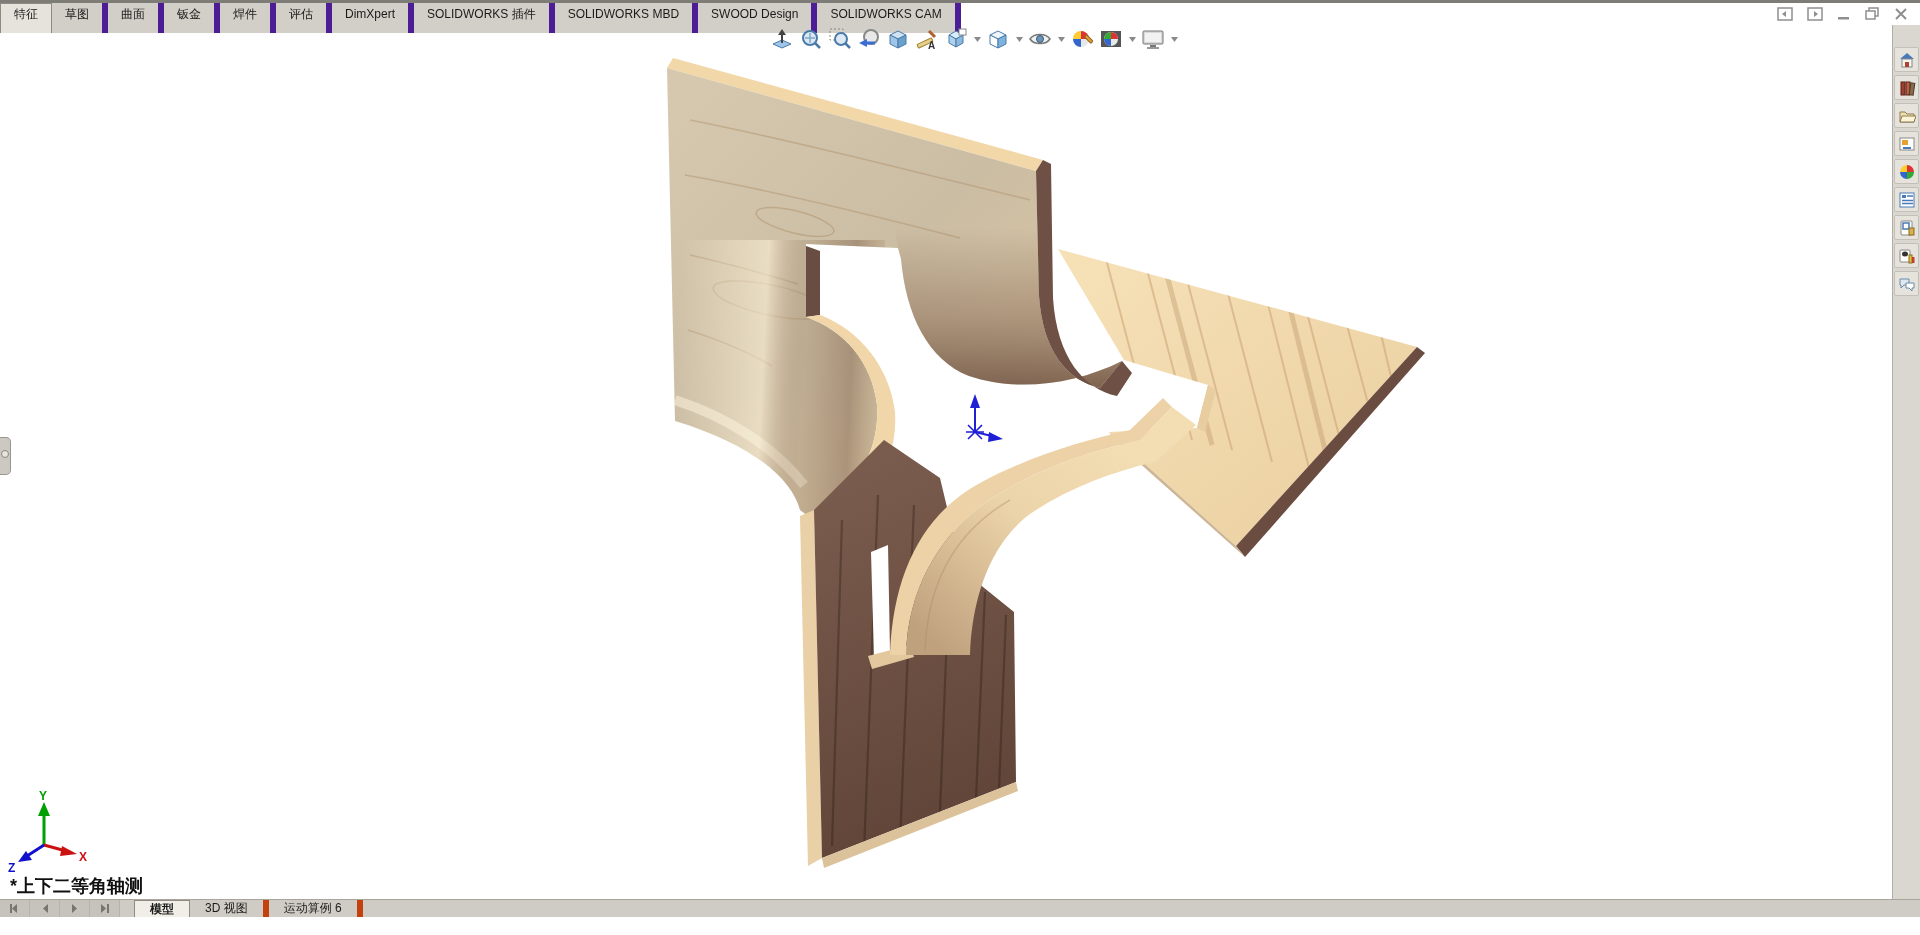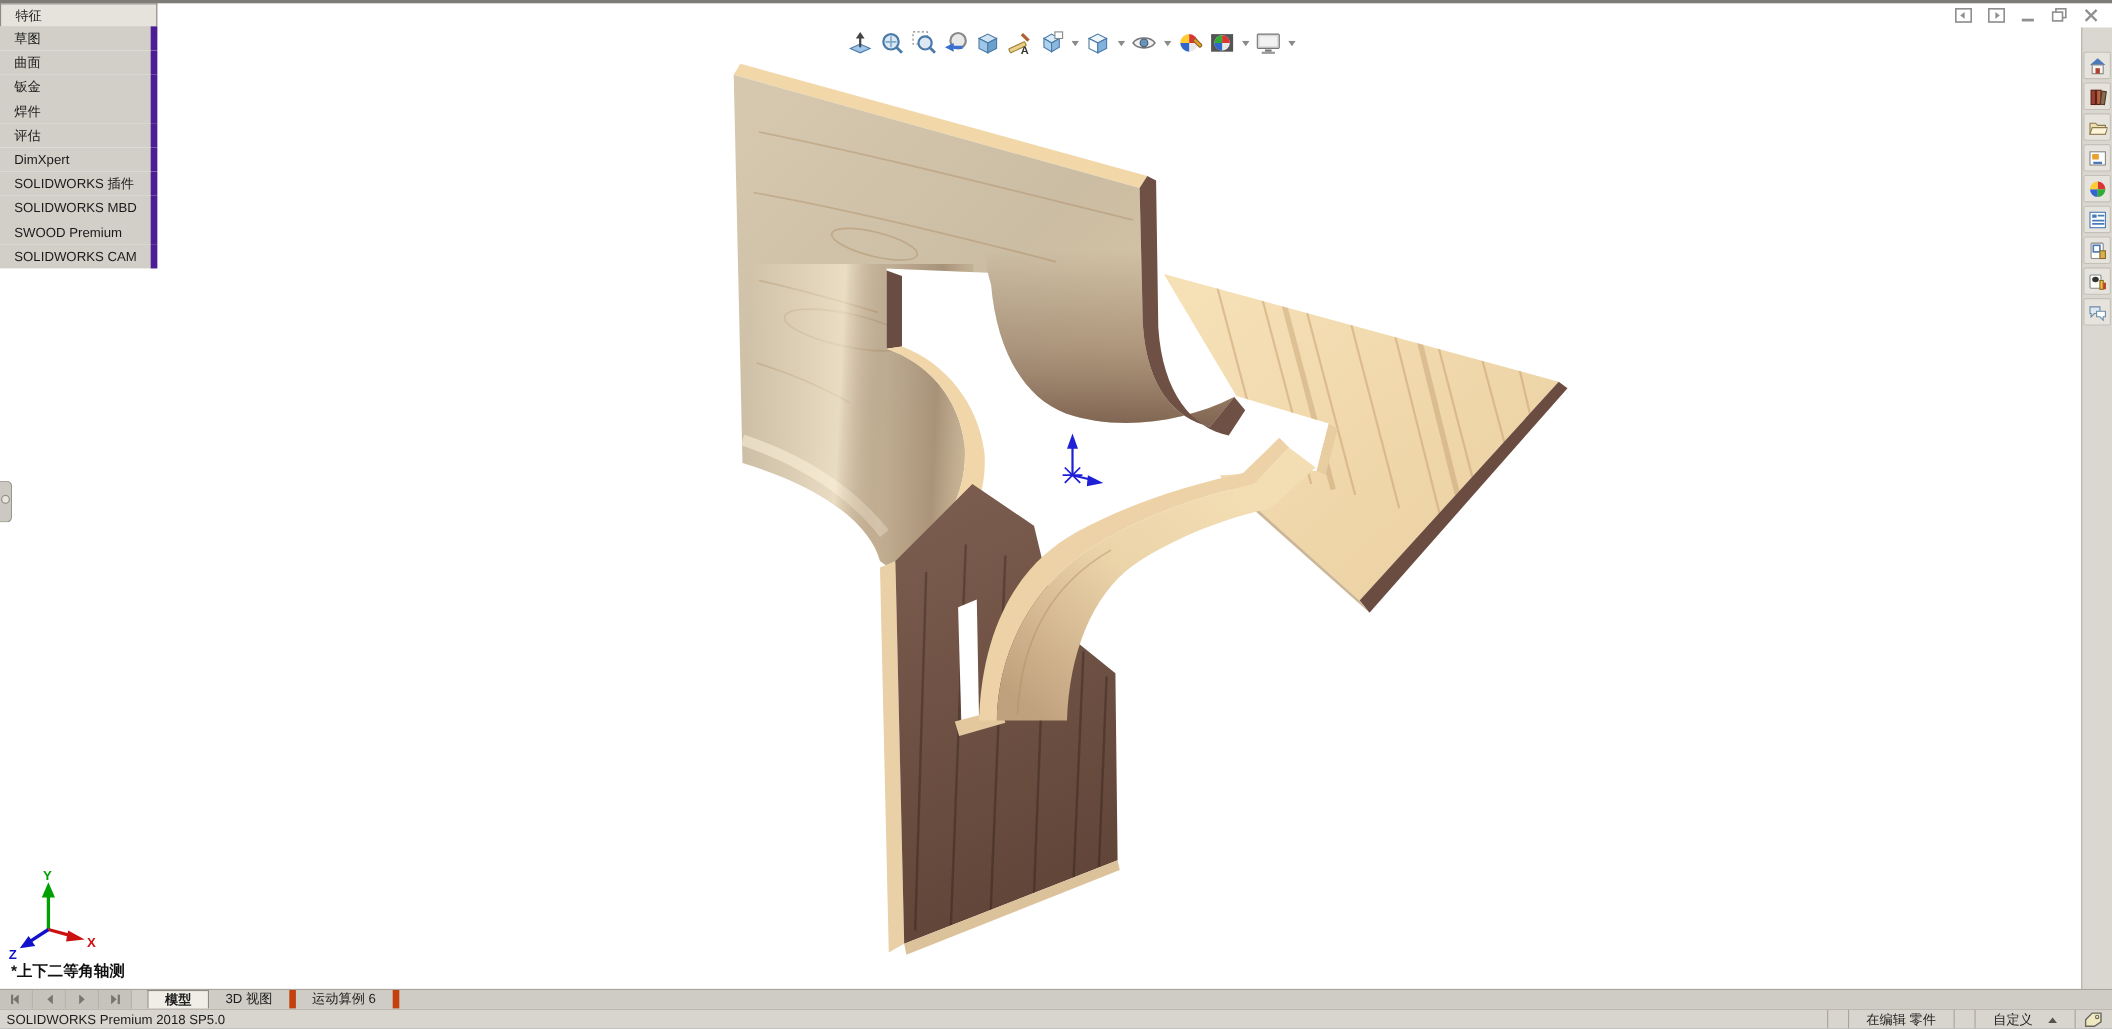--- a/index.html
+++ b/index.html
@@ -1,20 +1,20 @@
 <!DOCTYPE html>
 <html><head>
 <meta charset="utf-8">
 <style>
   html,body{margin:0;padding:0;background:#888;}
   .app{position:relative;width:1920px;height:935px;background:#ffffff;overflow:hidden;
        font-family:"Liberation Sans",sans-serif;-webkit-font-smoothing:antialiased;}
   
   .top-edge{position:absolute;top:0;left:0;right:0;height:3px;background:#7e7c77;}
-  .cmd-tabs{position:absolute;top:3px;left:0;height:30px;display:flex;background:#d7d3cc;flex-direction:column;}
+  .cmd-tabs{position:absolute;top:3px;left:0;height:30px;display:flex;background:#d7d3cc;}
   .cmd-tab{padding:0 13px;font-size:12px;line-height:22px;color:#1a1a1a;white-space:nowrap;
            border-right:6px solid #4c1d95;background:#d2cfc8;cursor:default;}
   .cmd-tab.active{background:#e6e3dc;border:1px solid #8f8b82;border-bottom:none;line-height:20px;}
   
   .winctl{position:absolute;top:7px;right:12px;display:flex;gap:14px;align-items:center;}
   .winctl svg{display:block;}
   
   .hud{position:absolute;top:27px;left:770px;display:flex;align-items:center;gap:5px;}
   .hud .tool{width:24px;height:24px;display:flex;align-items:center;justify-content:center;}
   .hud .caret{width:8px;height:24px;display:flex;align-items:center;justify-content:center;}
@@ -23,21 +23,21 @@
             border-left:1px solid #b2aea6;display:flex;flex-direction:column;align-items:center;}
   .tp-icon{width:23px;height:23px;margin-top:3px;display:flex;align-items:center;justify-content:center;
            background:#e6e3dc;border:1px solid #c4c0b8;border-radius:2px;}
   .tp-icon:first-child{margin-top:22px;}
   
   .flyout{position:absolute;left:0;top:437px;width:10px;height:36px;background:#ccc9c2;
           border:1px solid #9a968e;border-left:none;border-radius:0 5px 5px 0;}
   .flyout::after{content:"";position:absolute;left:1px;top:12px;width:6px;height:6px;border-radius:50%;
           border:1px solid #8a867e;background:#e8e5de;}
   
-  .view-label{position:absolute;left:10px;top:874px;font-size:14px;font-weight:bold;color:#101010;}
+  .view-label{position:absolute;left:10px;top:874px;font-size:18px;font-weight:bold;color:#101010;}
   .sheetbar{position:absolute;left:0;right:0;top:899px;height:17px;background:#cfccc5;
             border-top:1px solid #a9a59d;display:flex;align-items:stretch;}
   .navbtn{width:29px;border-right:1px solid #b7b3ab;background:#c6c3bc;display:flex;align-items:center;justify-content:center;}
   .sheettab{padding:0 15px;font-size:12px;line-height:16px;color:#1c1c1c;border-right:6px solid #c2410c;white-space:nowrap;}
   .sheettab.active{background:#f1eee8;border:1px solid #8f8b82;border-bottom:none;font-weight:bold;}
   .sheet-gap{width:14px;}
   .statusbar{position:absolute;left:0;right:0;top:917px;height:18px;background:#d8d5ce;
              border-top:1px solid #b5b1a9;display:flex;align-items:center;font-size:12px;color:#1c1c1c;}
   .status-left{padding-left:6px;}
   .status-right{margin-left:auto;display:flex;align-items:center;height:100%;}
@@ -183,21 +183,21 @@
   <div class="cmd-tabs">
     <div class="cmd-tab active">特征</div>
     <div class="cmd-tab">草图</div>
     <div class="cmd-tab">曲面</div>
     <div class="cmd-tab">钣金</div>
     <div class="cmd-tab">焊件</div>
     <div class="cmd-tab">评估</div>
     <div class="cmd-tab">DimXpert</div>
     <div class="cmd-tab">SOLIDWORKS 插件</div>
     <div class="cmd-tab">SOLIDWORKS MBD</div>
-    <div class="cmd-tab">SWOOD Premium</div>
+    <div class="cmd-tab">SWOOD Design</div>
     <div class="cmd-tab">SOLIDWORKS CAM</div>
   </div>
 
   <div class="winctl">
     <span>
       <svg width="16" height="14">
           <rect x="1" y="1" width="14" height="12" fill="none" stroke="#8f8f8f" stroke-width="1.5"></rect>
           <polygon points="9,4 5,7 9,10" fill="#8f8f8f"></polygon>
         </svg>
       </span>
@@ -435,32 +435,14 @@
           <polygon points="2,0 7,4.5 2,9" fill="#78756d"></polygon>
           <rect x="8" y="0" width="2" height="9" fill="#78756d"></rect>
         </svg>
       </span>
     <span class="sheet-gap"></span>
     <div class="sheettab active">模型</div>
     <div class="sheettab">3D 视图</div>
     <div class="sheettab">运动算例 6</div>
   </div>
 
-  <div class="statusbar">
-    <span class="status-left">SOLIDWORKS Premium 2018 SP5.0</span>
-    <span class="status-right">
-      <span class="status-cell empty"></span>
-      <span class="status-cell">在编辑 零件</span>
-      <span class="status-cell empty"></span>
-      <span class="status-cell">
-        <span>自定义</span>
-        <span class="caret-up"></span>
-      </span>
-      <span class="status-cell" style="padding:0 8px;">
-        <svg width="17" height="14">
-          <polygon points="1,7 7,1 15,1 15,9 9,13 1,13" fill="#efe9c0" stroke="#6a675f" stroke-width="1.3"></polygon>
-          <circle cx="11.5" cy="4.5" r="1.5" fill="none" stroke="#6a675f"></circle>
-        </svg>
-      </span>
-    </span>
-  </div>
 
 </div>
 
 </body></html>

